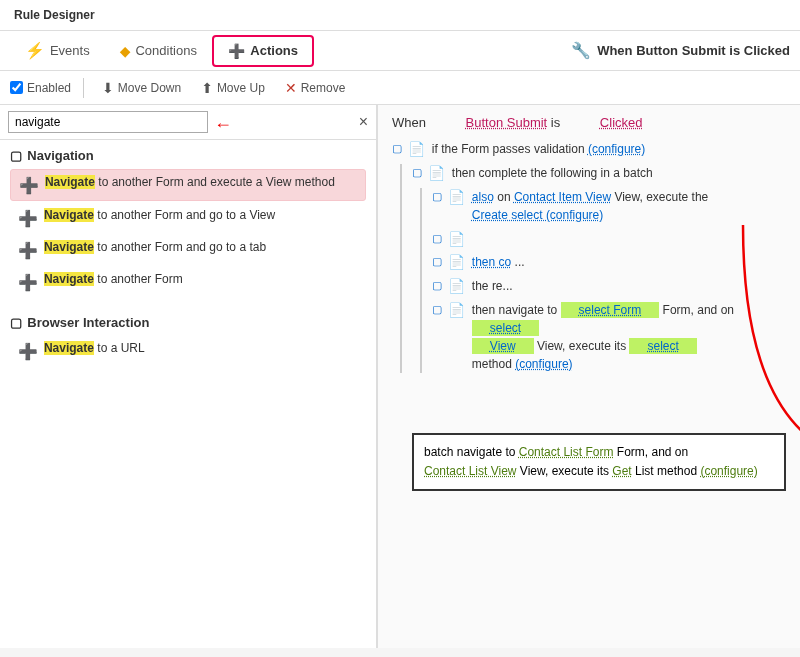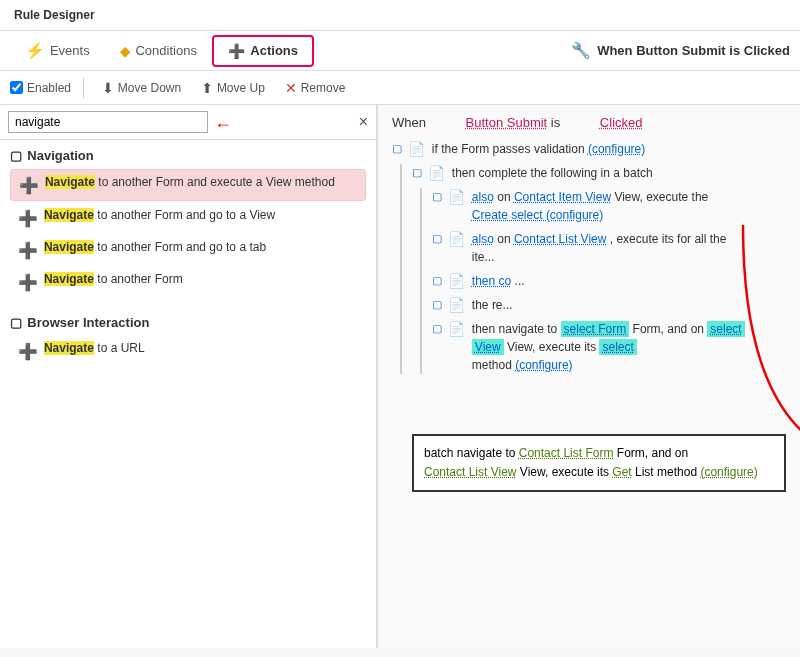--- a/index.html
+++ b/index.html
@@ -59,21 +59,21 @@
     .node-text a { color: #0066cc; text-decoration: underline dotted; cursor: pointer; }
 
     
     .highlight-box { border: 2px solid #333; background: #fff; padding: 8px 10px; margin-top: 8px; margin-left: 20px; font-size: 12px; line-height: 1.6; }
     .highlight-box a { color: #4d7c0f; text-decoration: underline dotted; }
 
     
     .red-arrow-svg { position: absolute; top: 110px; left: 360px; pointer-events: none; z-index: 5; }
 
     
-    .select-link { color: #0066cc; text-decoration: underline dotted; cursor: pointer; background: #5eead4; padding: 1px 3px; }
+    .select-link { color: #0066cc; text-decoration: underline dotted; cursor: pointer; background: #bef264; padding: 1px 18px; }
   </style>
 </head>
 <body>
 
 <div class="header">
   <span>Rule Designer</span>
 </div>
 
 <div class="tab-bar">
   <div class="tab tab-events">
@@ -222,28 +222,20 @@
               <a>Contact Item View</a>
               <span> View, execute the</span>
               <br>
               <a>Create select (configure)</a>
             </span>
           </div>
 
           <div class="node-row">
             <span class="node-expand">▢</span>
             <span class="node-icon">📄</span>
-            <span class="node-text">
-              <a>also</a>
-              <span> on </span>
-              <a>Contact List View</a>
-              <span>, execute its for all the</span>
-              <br>
-              <span>ite...</span>
-            </span>
           </div>
 
           <div class="node-row" style="position:relative;">
             <span class="node-expand">▢</span>
             <span class="node-icon">📄</span>
             <span class="node-text">
               <a>then co</a>
               <span>...</span>
             </span>
           </div>

